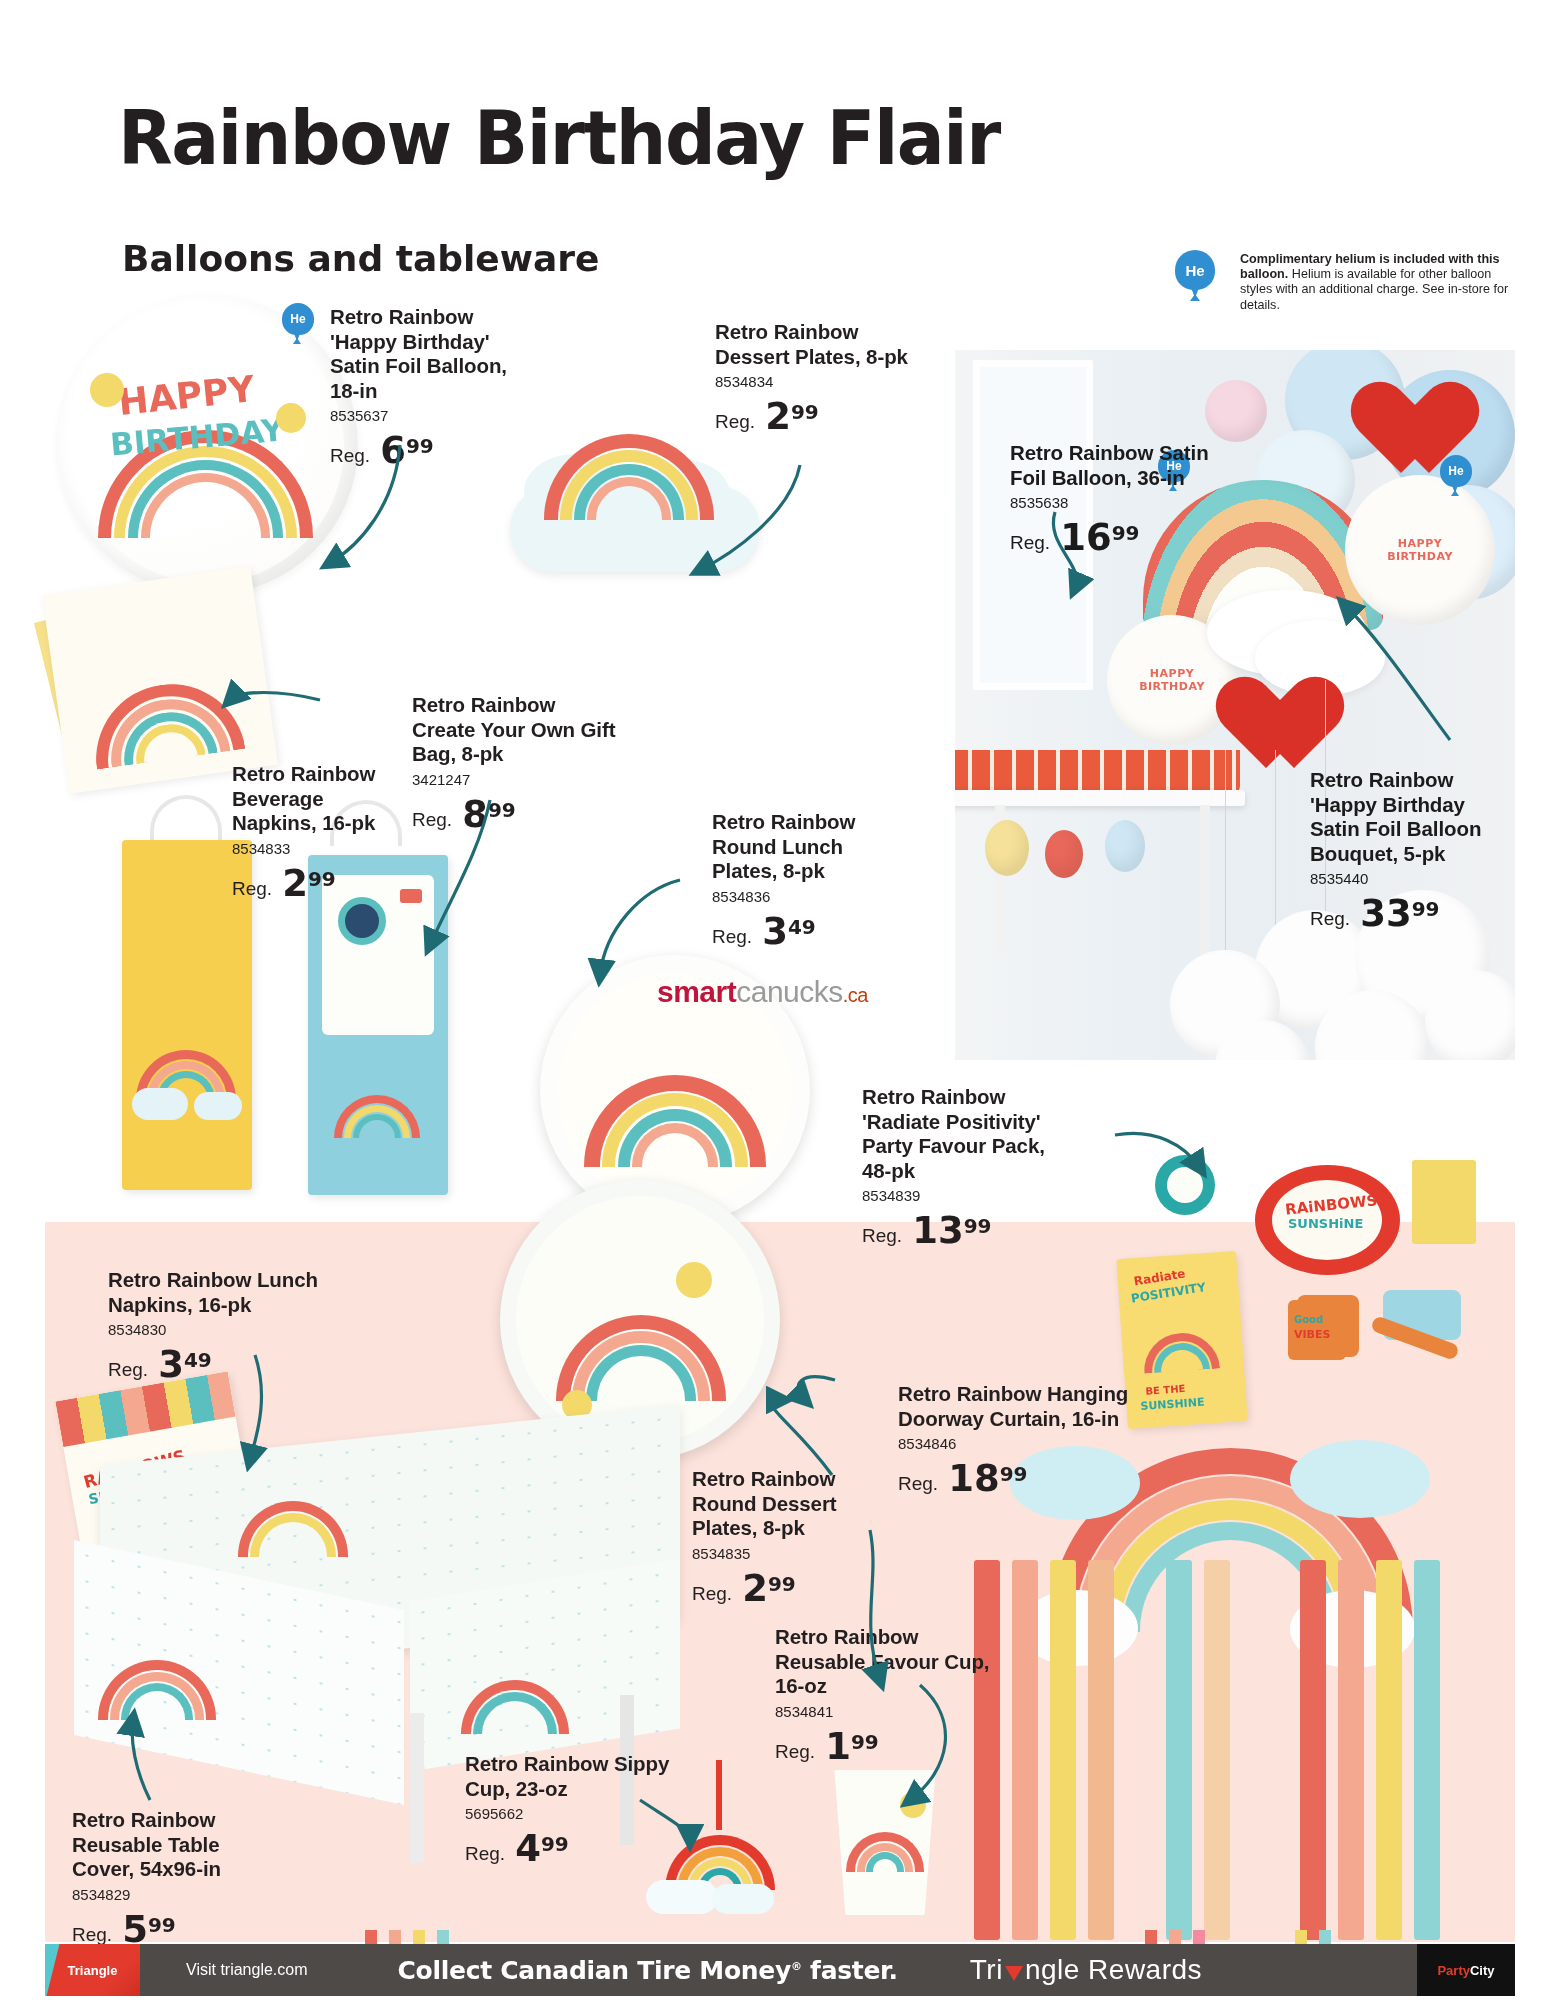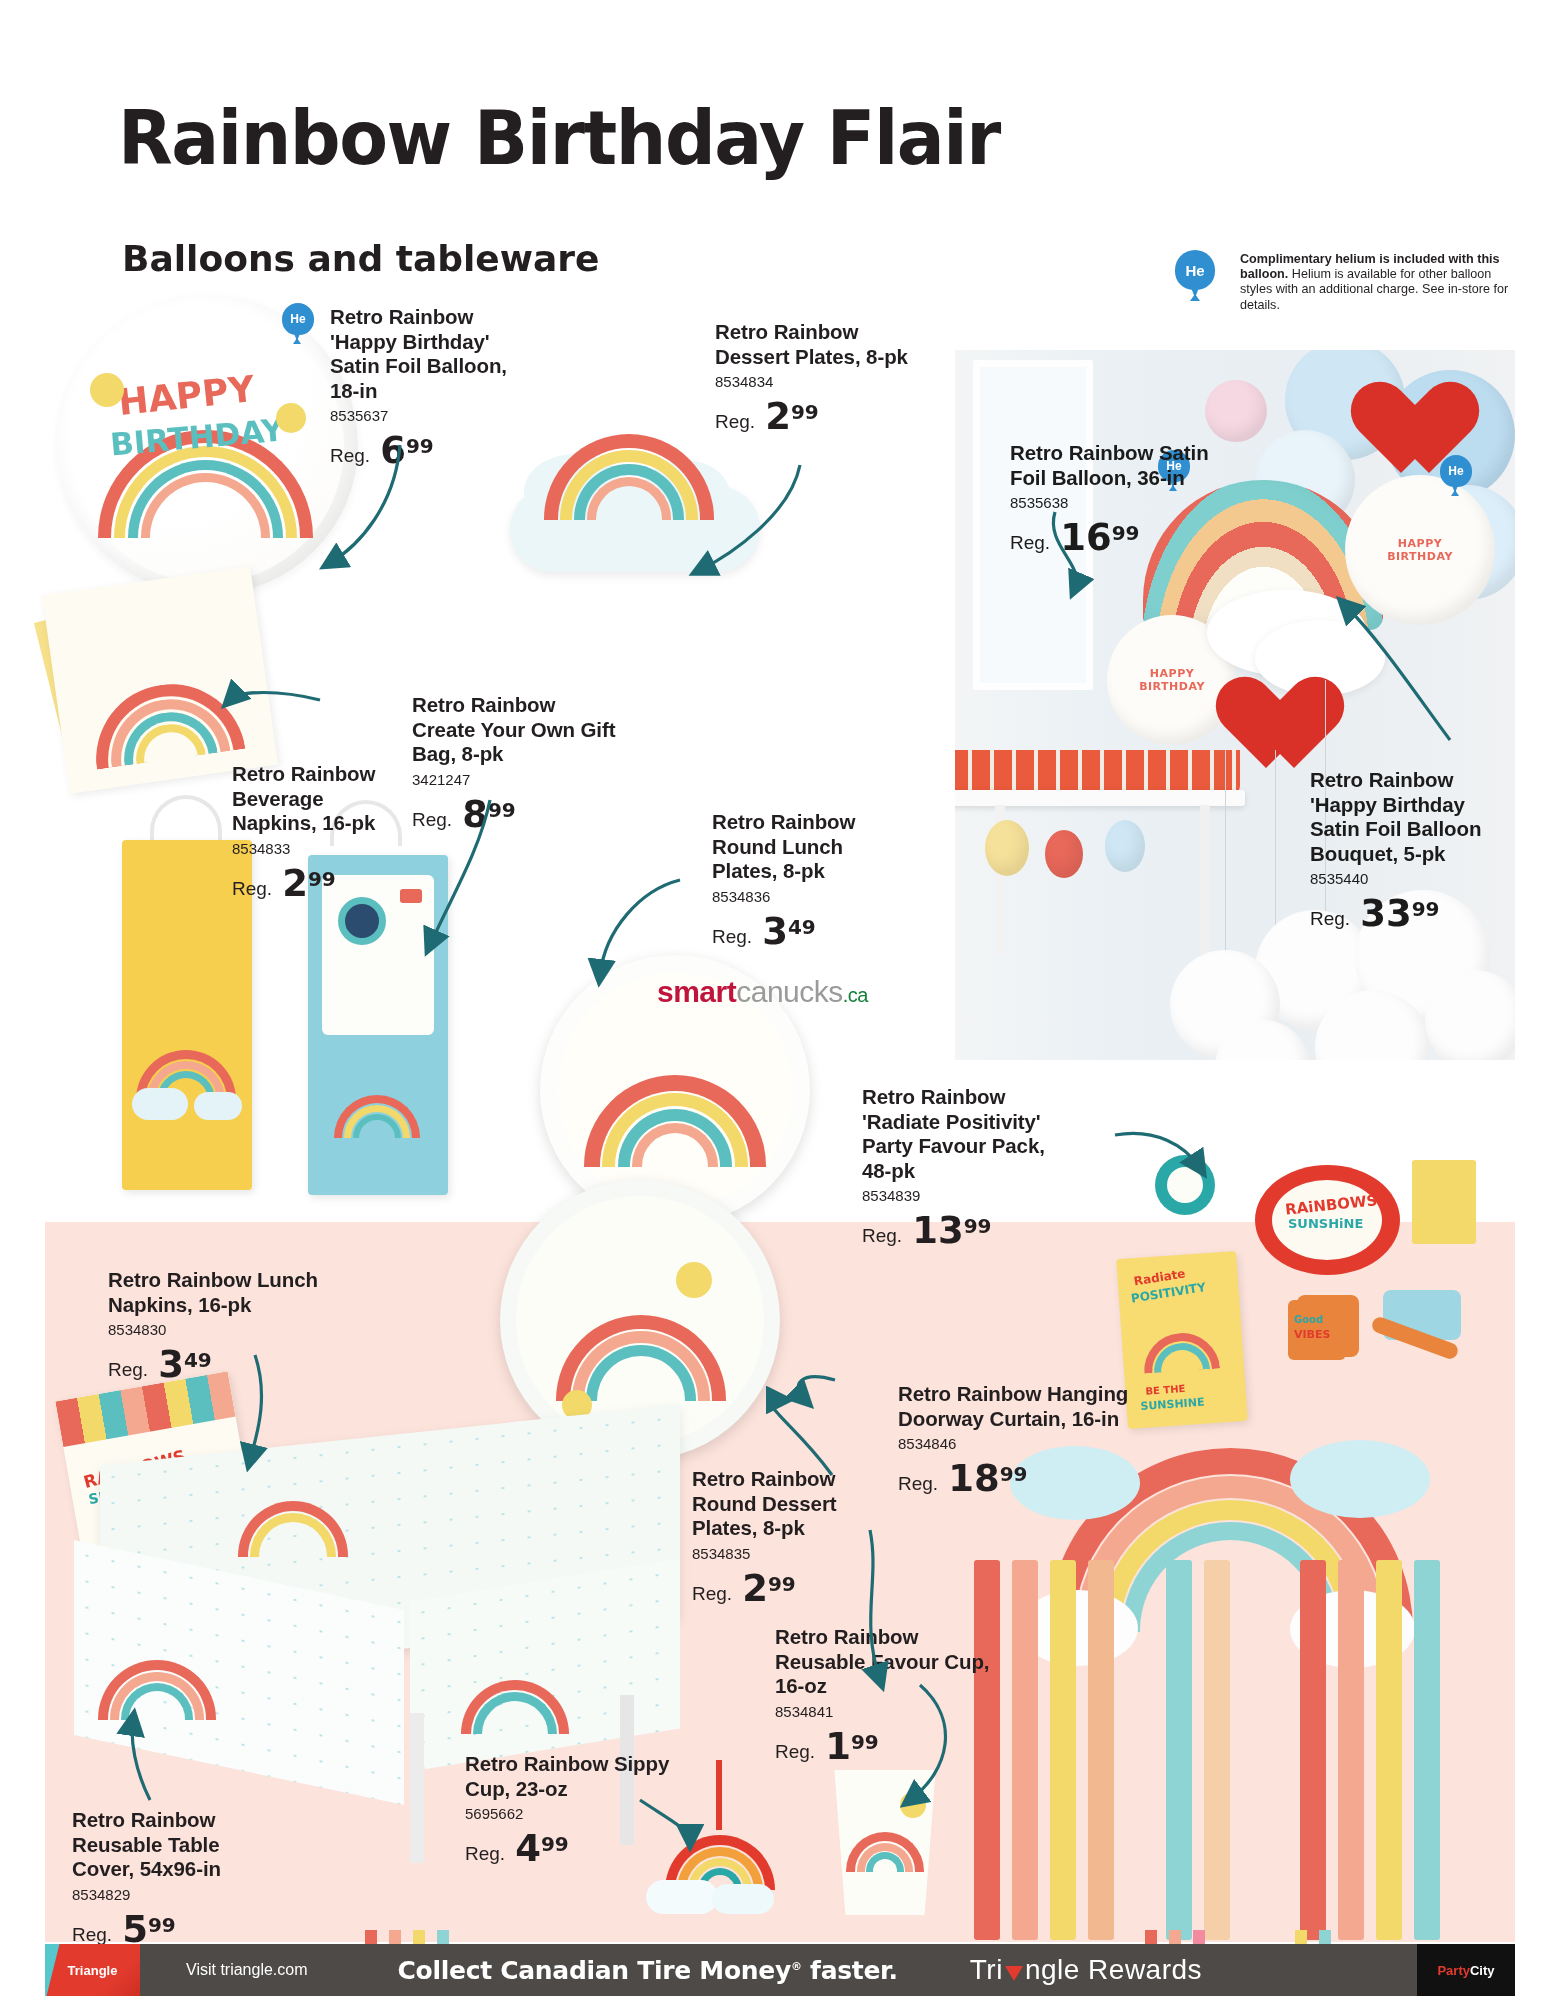--- a/index.html
+++ b/index.html
@@ -207,21 +207,21 @@
   .arrows { position:absolute; left:0; top:0; width: 1559px; height: 2000px;
     pointer-events:none; }
 
   
   .watermark {
     position:absolute; left: 657px; top: 975px;
     font-size: 30px; letter-spacing: -0.5px; font-family:"Liberation Sans",sans-serif;
   }
   .watermark .a { color:#c0143c; font-weight: 700; }
   .watermark .b { color:#9a9a9a; font-weight: 400; }
-  .watermark .c { color:#15803d; font-size: 20px; }
+  .watermark .c { color:#c2410c; font-size: 20px; }
 
   
   .footer {
     position:absolute; left: 45px; top: 1944px; width: 1470px; height: 52px;
     background: #4d4a48; display:flex; align-items:center;
   }
   .footer .tri-logo {
     width: 95px; height: 52px; background: linear-gradient(135deg,#e23b2e 0 70%, #cf2e22 100%);
     position:relative; display:flex; align-items:center; justify-content:center;
     color:#fff; font-size: 13px; font-weight:700; overflow:hidden;

